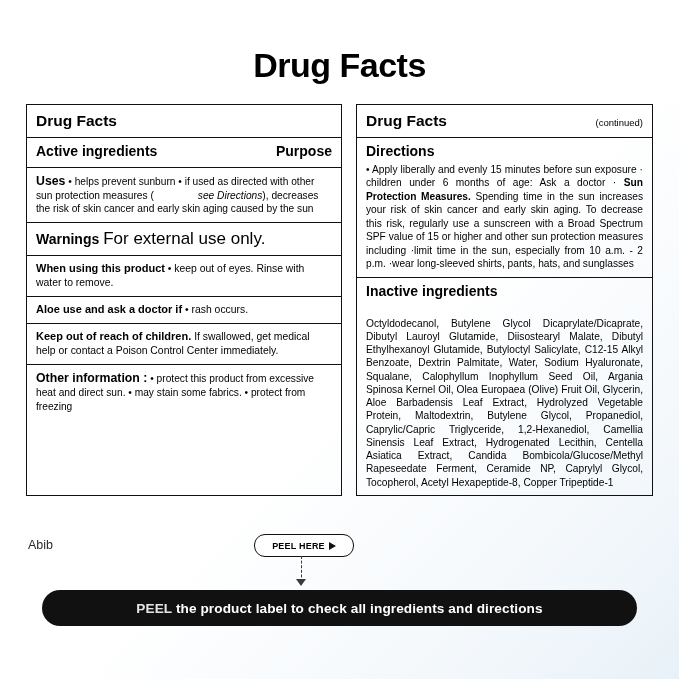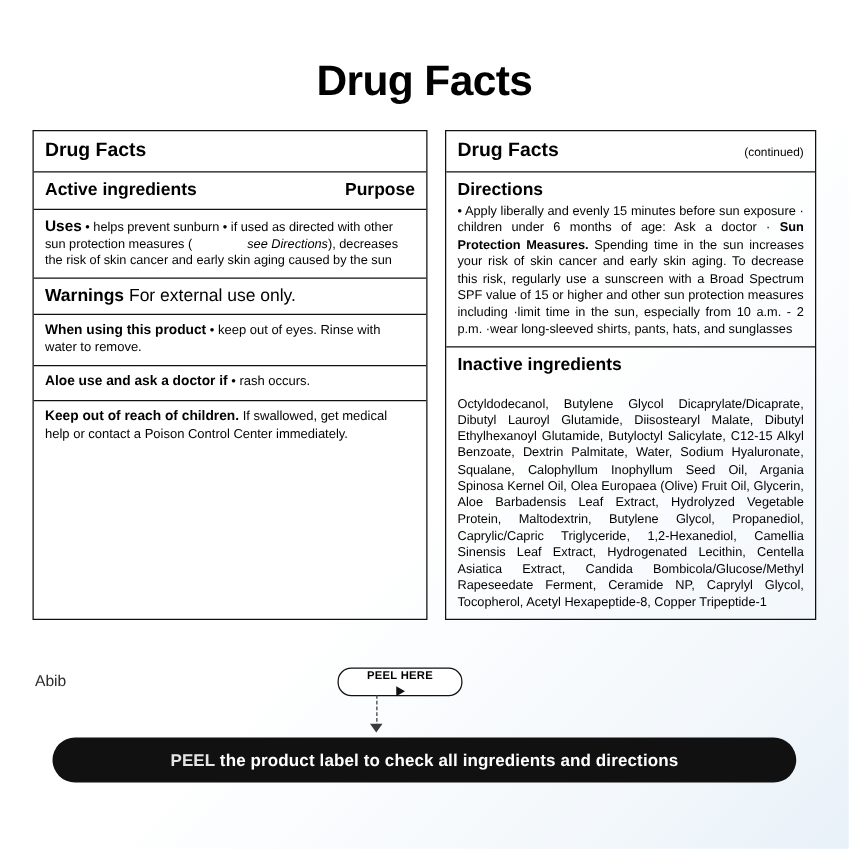--- a/index.html
+++ b/index.html
@@ -109,35 +109,34 @@
   .brand {
     position: absolute;
     left: 28px;
     top: 538px;
     font-size: 12.5px;
     color: #2b2b2b;
   }
 
   .peel-chip {
     position: absolute;
-    left: 270px;
+    left: 254px;
     top: 534px;
     width: 98px;
     height: 21px;
     border: 1.3px solid #111111;
     border-radius: 11px;
     background: #ffffff;
     display: flex;
     align-items: center;
     justify-content: center;
     gap: 4px;
     font-size: 9px;
     font-weight: bold;
     letter-spacing: 0.2px;
-    flex-direction: column;
   }
   .peel-chip .tri {
     width: 0; height: 0;
     border-top: 4.5px solid transparent;
     border-bottom: 4.5px solid transparent;
     border-left: 7px solid #111111;
   }
   .dashline {
     position: absolute;
     left: 301px;
@@ -199,21 +198,21 @@
       <div class="sec">
         <div class="sec-body" style="margin-top:0;">
           <span class="inline-hd">Uses</span>
           <span>• helps prevent sunburn • if used as directed with other sun protection measures (</span><span class="ital">see Directions</span><span>), decreases the risk of skin cancer and early skin aging caused by the sun</span>
         </div>
       </div>
 
       <div class="sec">
         <div class="sec-hd">
           <span>Warnings</span>
-          <span style="font-weight:normal;font-size:14px;">For external use only.</span>
+          <span style="font-weight:normal;font-size:17px;">For external use only.</span>
         </div>
       </div>
 
 
       <div class="sec">
         <div class="small-line">
           <span class="inline-hd-sm">When using this product</span>
           <span>• keep out of eyes. Rinse with water to remove.</span>
         </div>
       </div>
@@ -225,20 +224,26 @@
         </div>
       </div>
 
       <div class="sec">
         <div class="small-line">
           <span class="inline-hd-sm">Keep out of reach of children.</span>
           <span>If swallowed, get medical help or contact a Poison Control Center immediately.</span>
         </div>
       </div>
 
+      <div class="sec">
+        <div class="sec-body" style="margin-top:0;">
+          <span class="inline-hd">Other information :</span>
+          <span>• protect this product from excessive heat and direct sun. • may stain some fabrics. • protect from freezing</span>
+        </div>
+      </div>
     </div>
 
     <div class="panel right">
       <div class="panel-head">
         <span class="ttl">Drug Facts</span>
         <span class="cont">(continued)</span>
       </div>
 
       <div class="sec">
         <div class="sec-hd">Directions</div>

